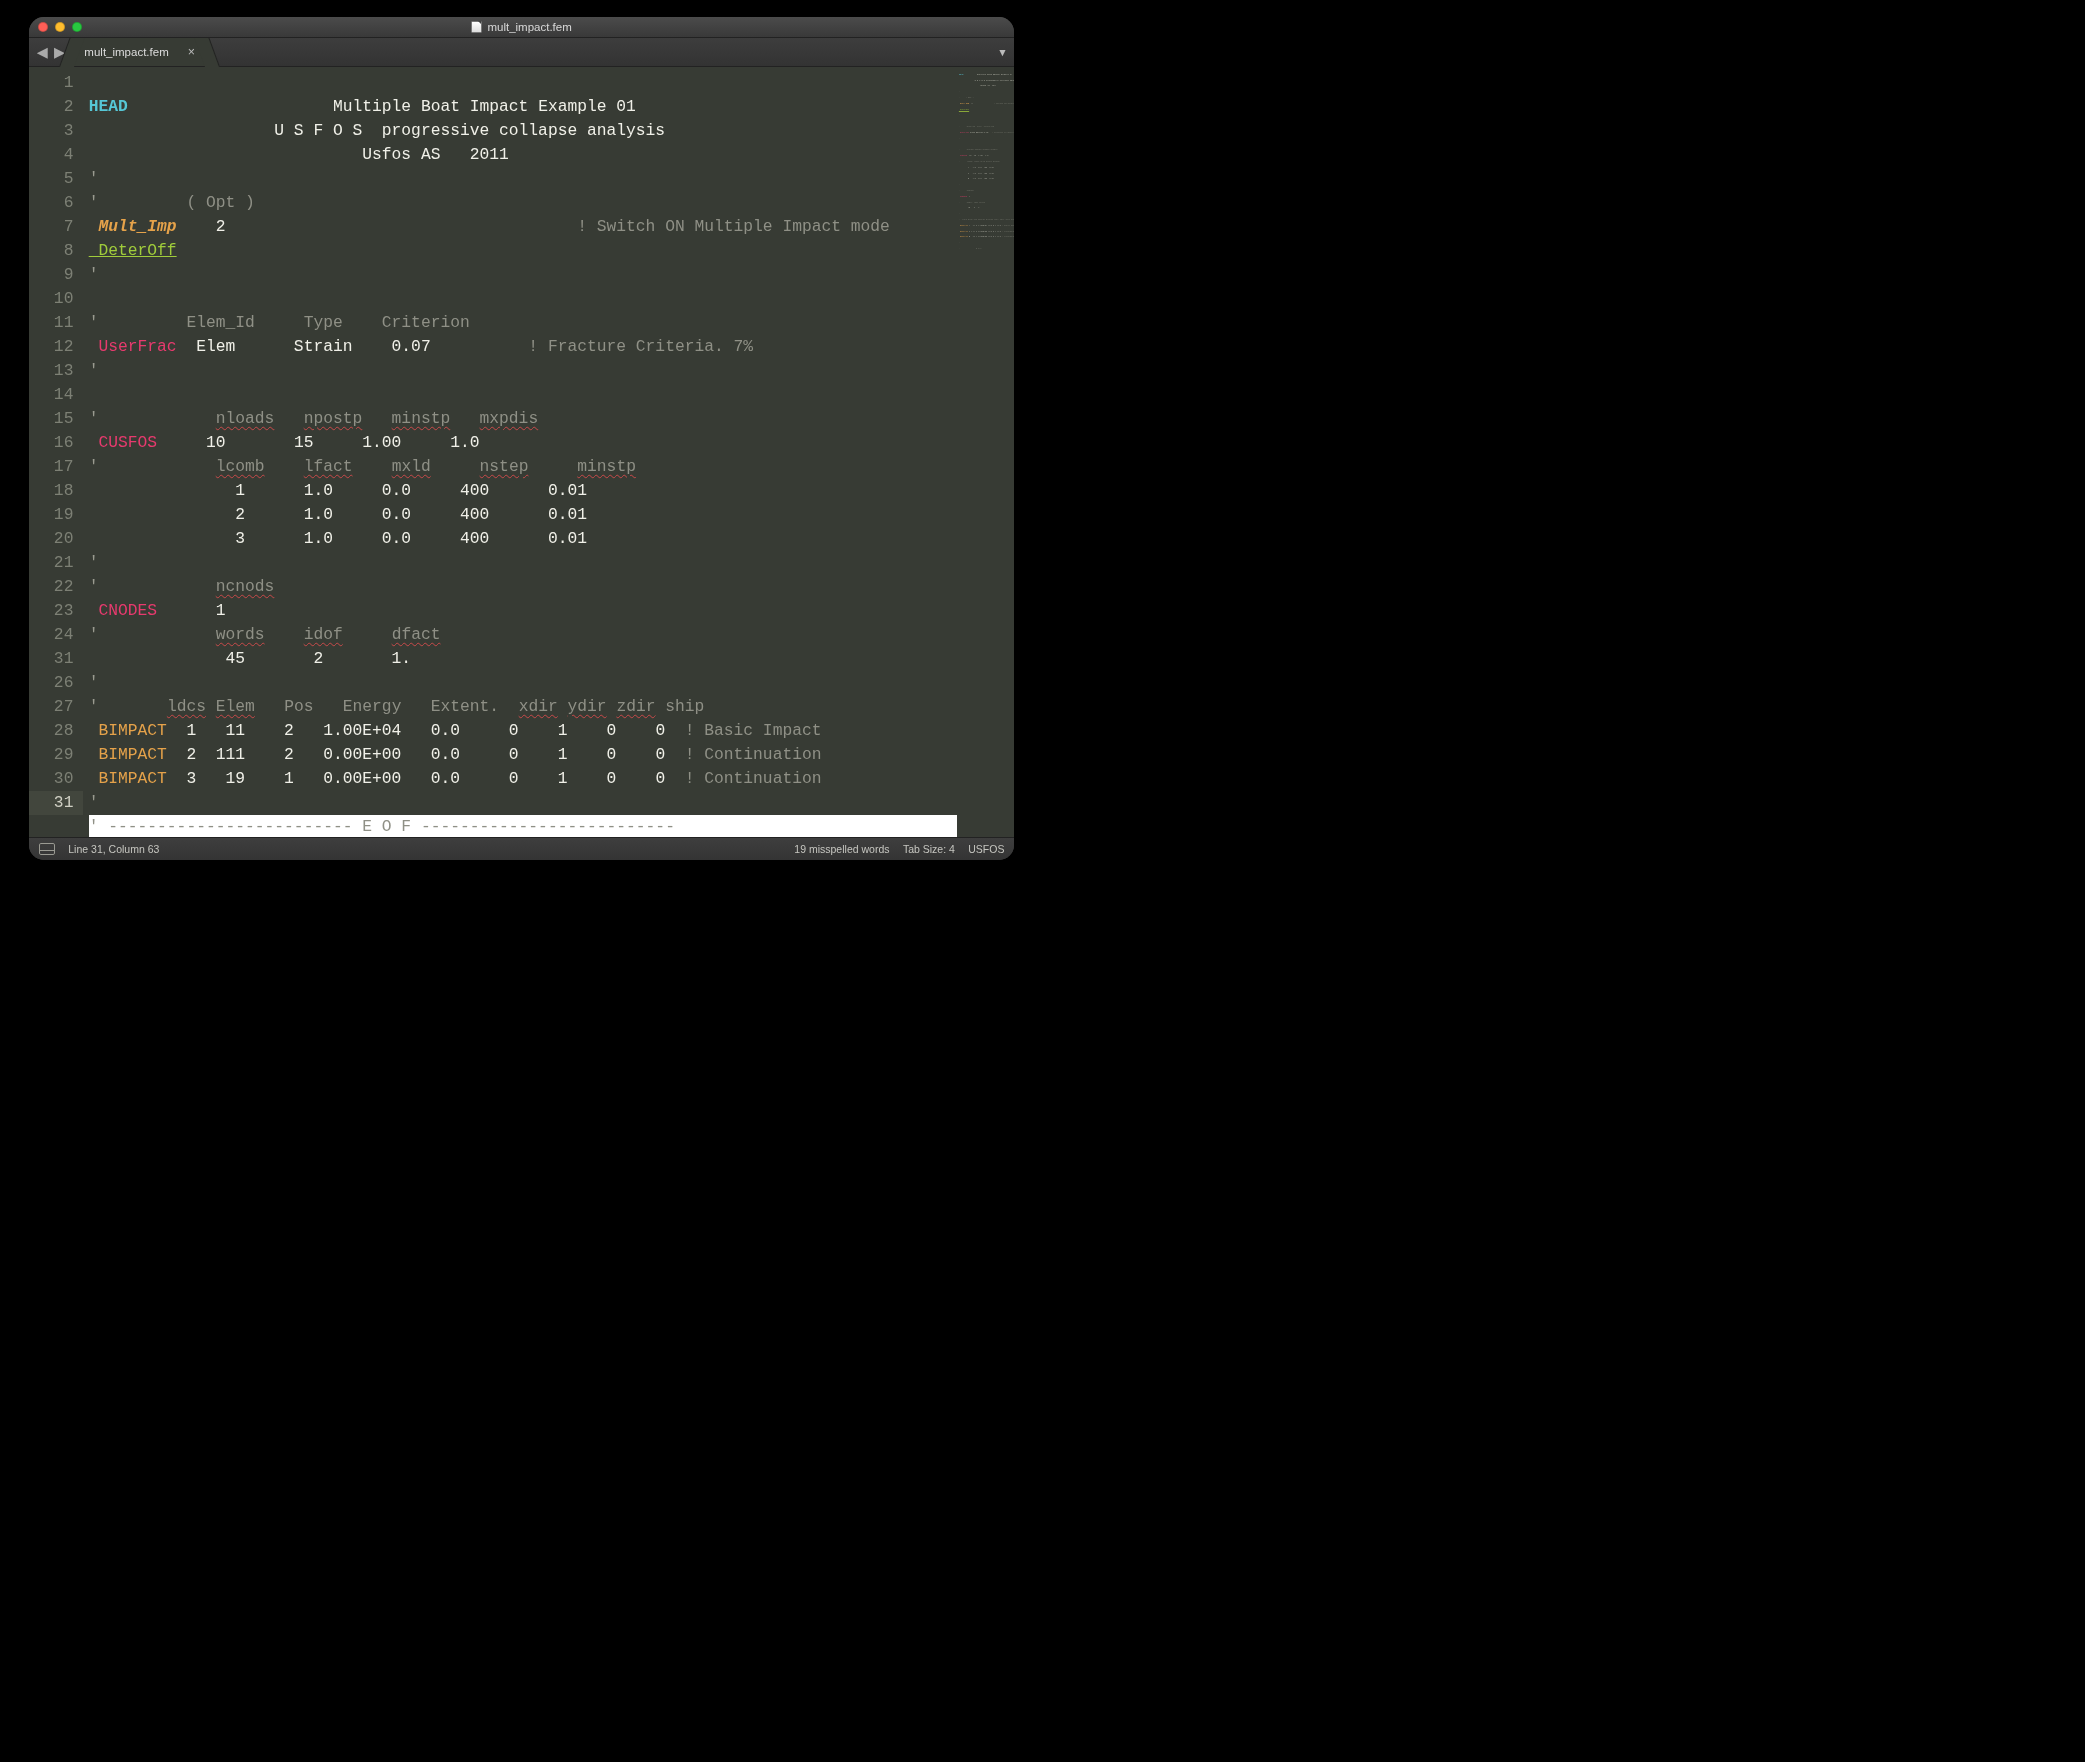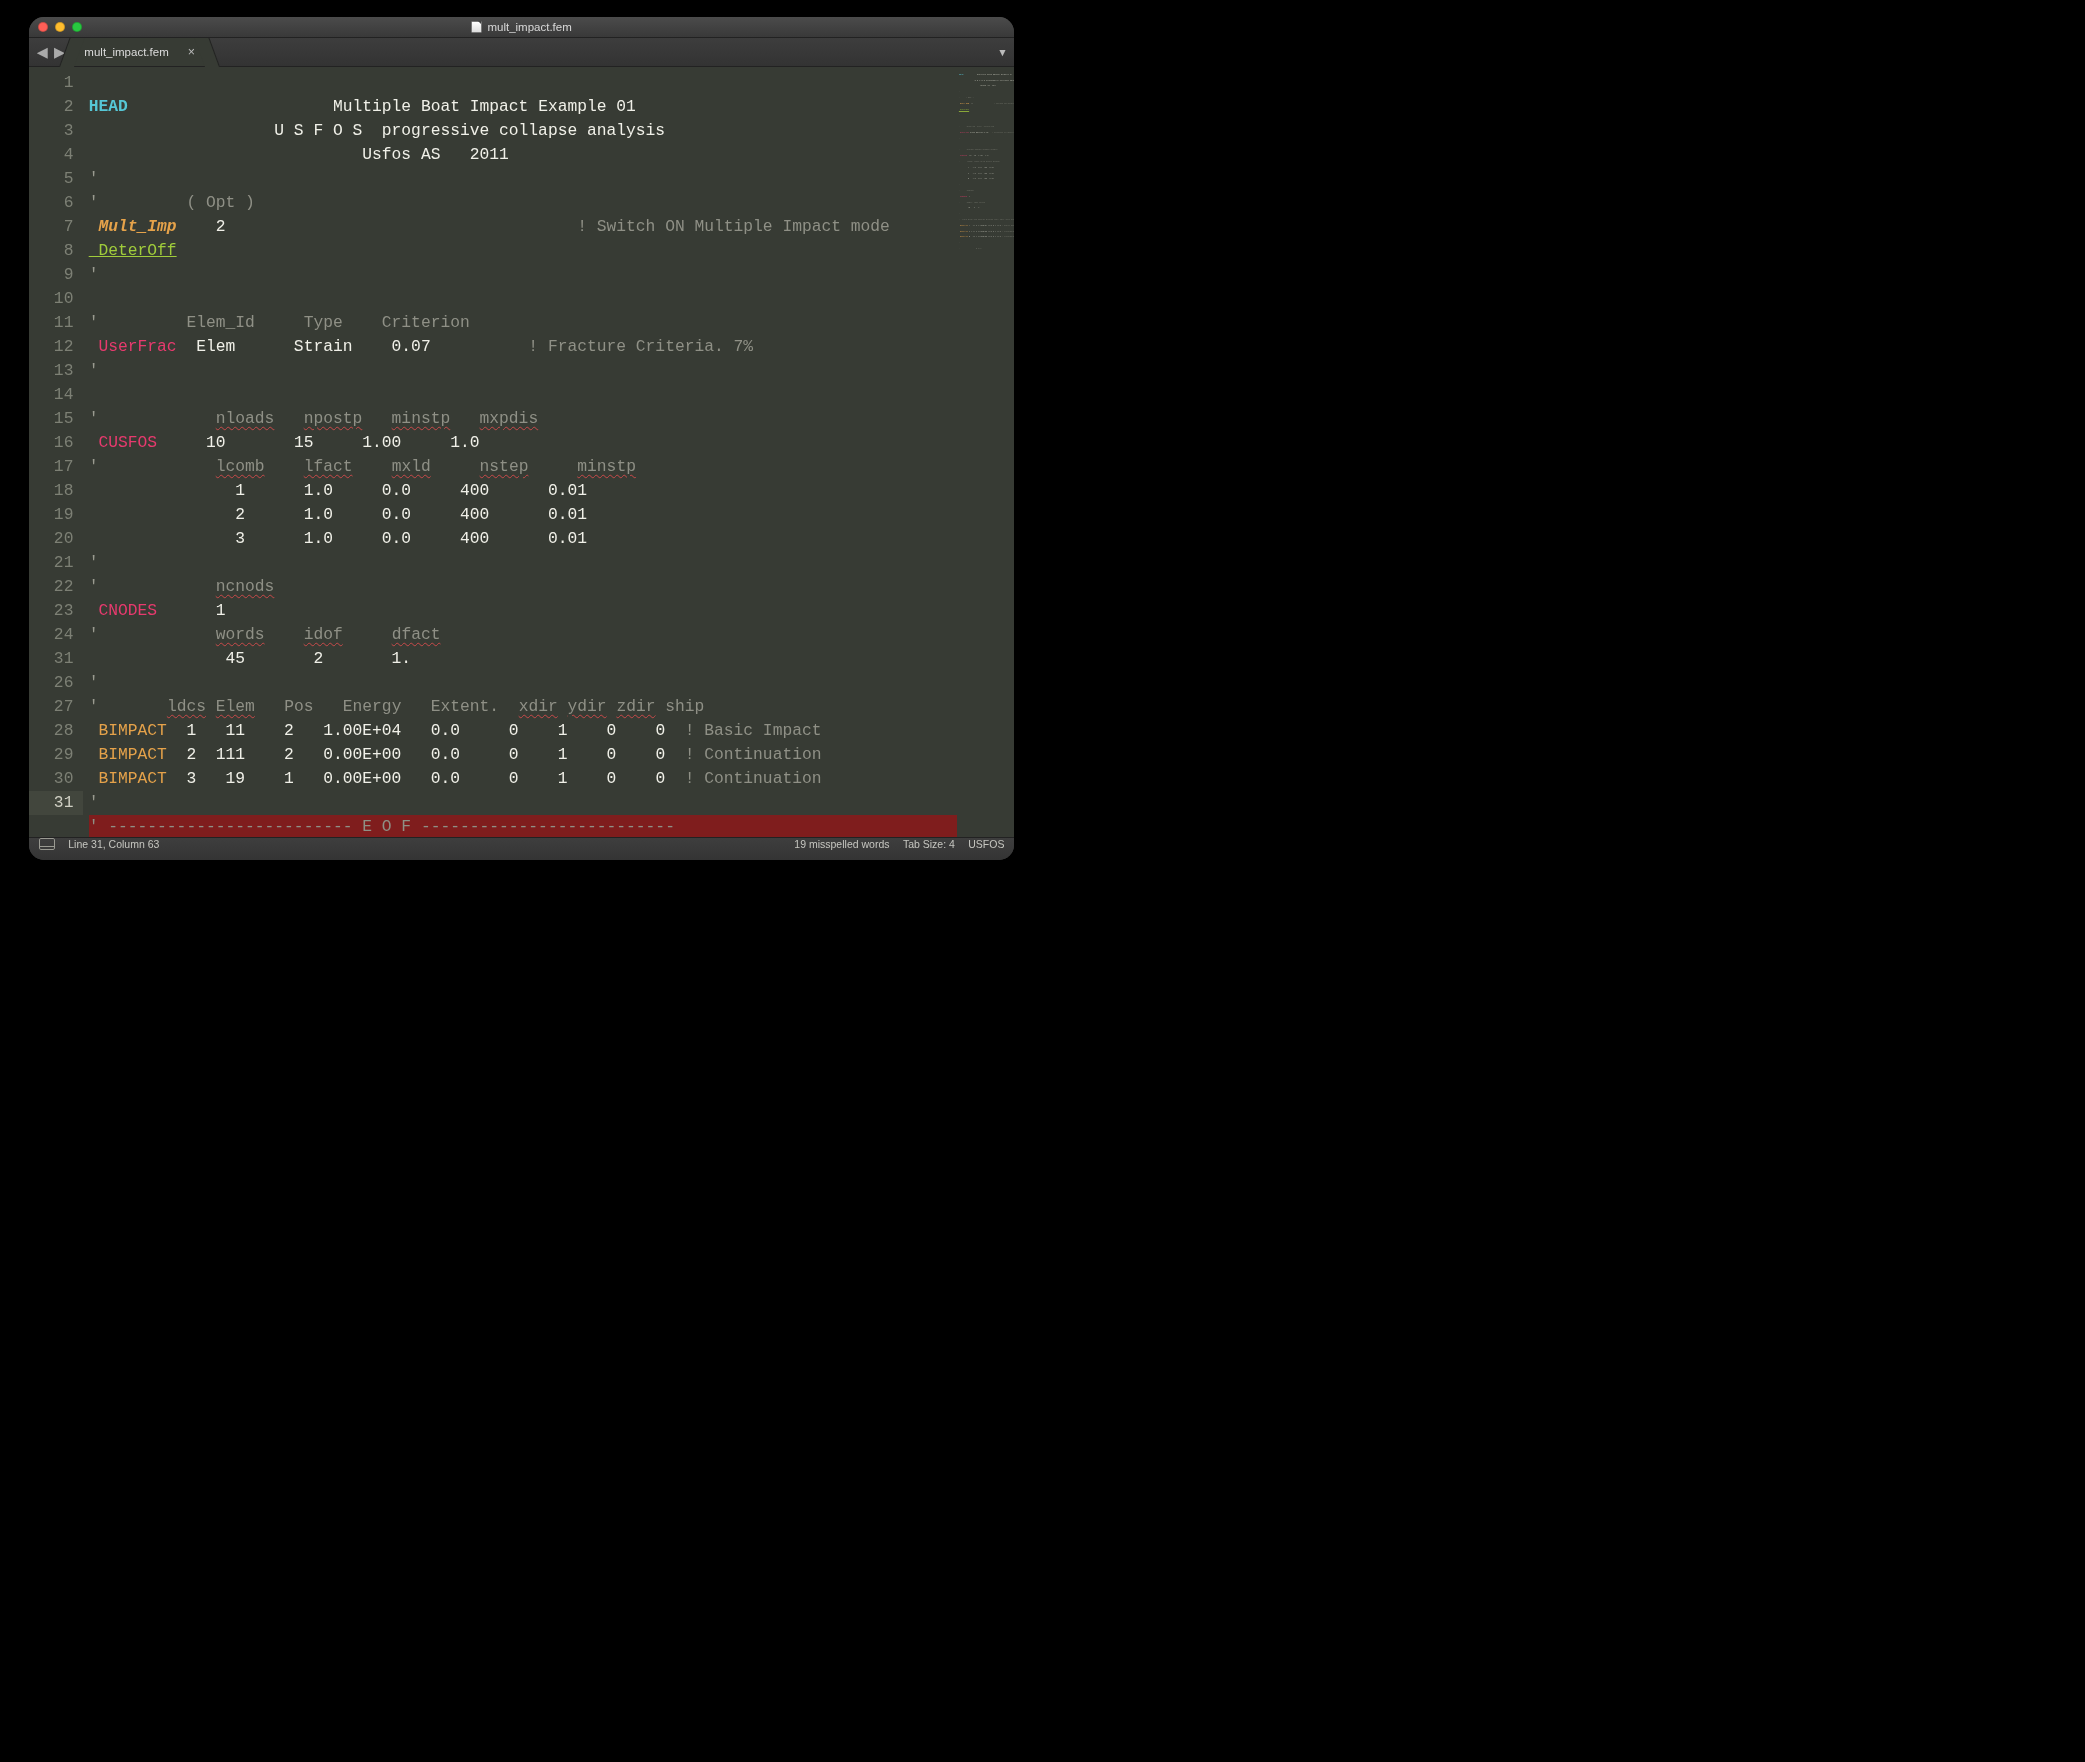--- a/index.html
+++ b/index.html
@@ -152,21 +152,21 @@
   .code {
     flex: 1;
     padding: 3.8px 0 0 5.7px;
     font-size: 16.3px;
     line-height: 24px;
     white-space: pre;
     color: #e2e2d8;
     overflow: hidden;
     position: relative;
   }
-  .code .line.cur { background: #7f1d1d; display:inline-block; width:100%; }
+  .code .line.cur { background: #ffffff; display:inline-block; width:100%; }
   .c-head { color: #56c7d6; font-weight: 600; }
   .c-white { color: #f0f0e8; }
   .c-quote { color: #9a9b90; }
   .c-comment { color: #8f9086; }
   .c-orange { color: #e5a24a; font-style: italic; font-weight: 600; }
   .c-orange2 { color: #e5a24a; }
   .c-green { color: #a0cc3b; text-decoration: underline; }
   .c-magenta { color: #e83a6e; }
   .spell { text-decoration: underline wavy #c84a4a; text-decoration-thickness: 1px; text-underline-offset: 2.9px; }
   
@@ -187,21 +187,21 @@
   .minimap .c-orange2 { color:#e5a24a; }
   .minimap .c-quote { color:#8a8b80; }
   .minimap .c-comment { color:#7e7f75; }
   .minimap .c-green { color:#9ec23a; }
   
   .statusbar {
     height: 23px;
     background: linear-gradient(#3e3e3e,#343434);
     border-top: 1px solid #222;
     display: flex;
-    align-items: flex-start;
+    align-items: center;
     color: #c6c6c0;
     font-family: -apple-system, "Helvetica Neue", Arial, sans-serif;
     font-size: 10.5px;
     padding: 0 9.6px;
     gap: 13.4px;
   }
   .status-panel-icon {
     width: 16.3px; height: 12.4px;
     border: 1.1px solid #9a9a92;
     border-radius: 1.9px;

